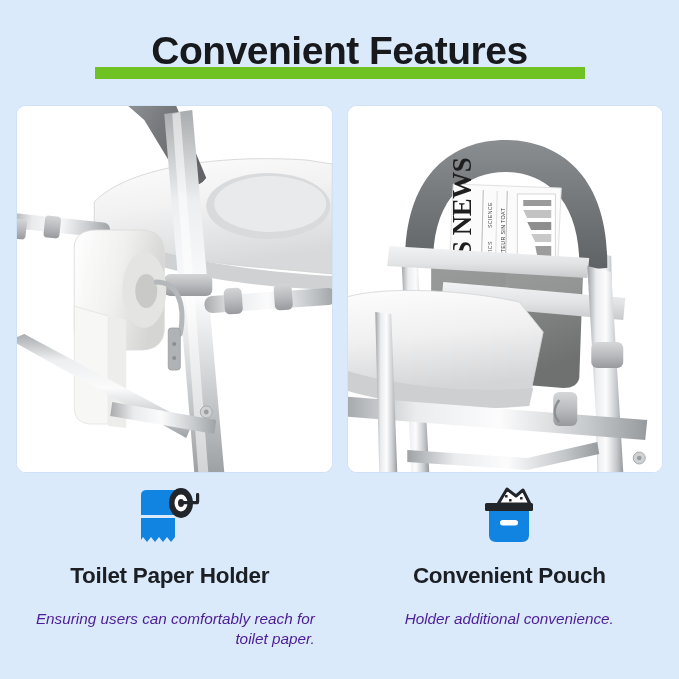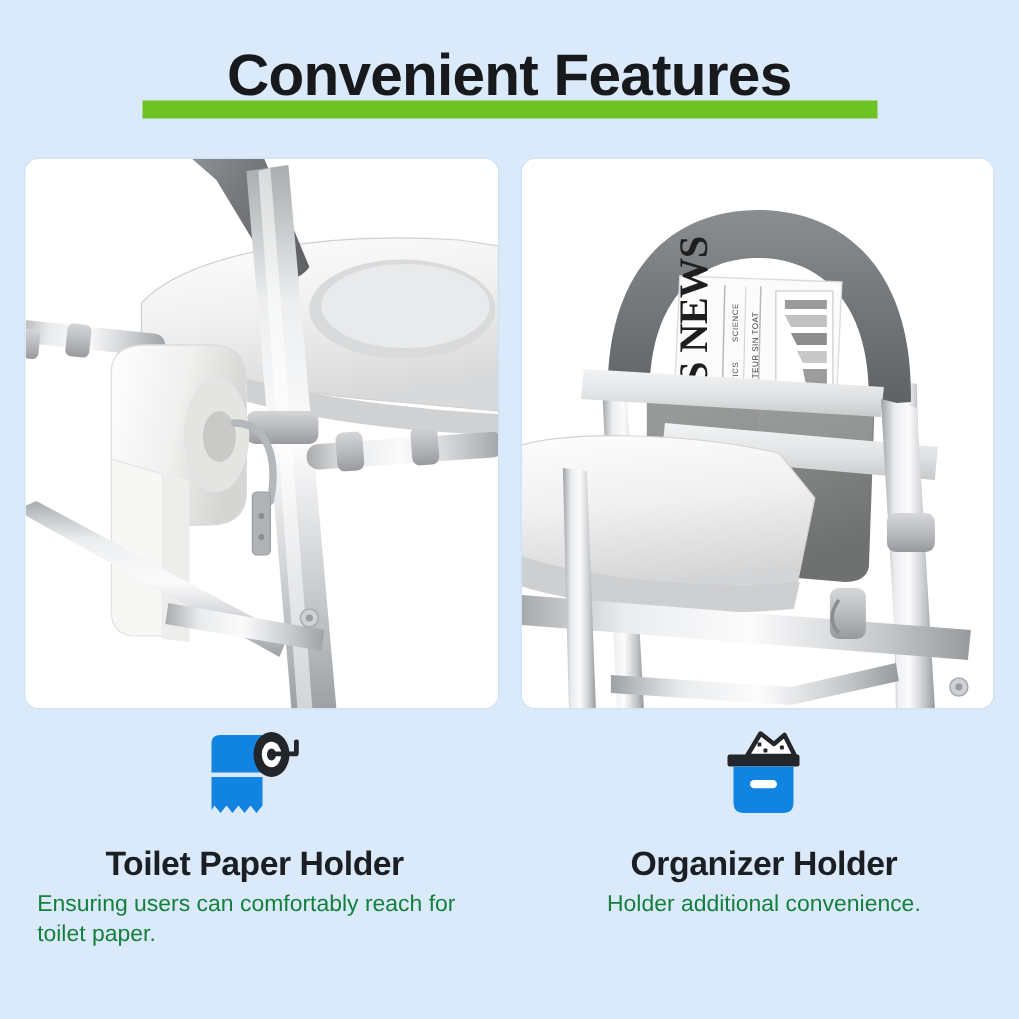--- a/index.html
+++ b/index.html
@@ -95,30 +95,31 @@
     align-items: center;
     justify-content: center;
     margin-bottom: 12px;
   }
   .feature-title {
     font-size: 22.5px;
     font-weight: 700;
     color: #1b1f24;
     letter-spacing: -0.3px;
     line-height: 1.1;
-    margin-bottom: 4px;
+    margin-bottom: 20px;
     text-align: center;
   }
   .feature-desc {
     font-size: 15.3px;
     font-weight: 400;
-    color: #15803d;
+    color: #4c1d95;
     line-height: 1.3;
-    text-align: left;
+    text-align: right;
     max-width: 290px;
+    font-style: italic;
   }
 </style>
 </head>
 <body>
 
 <div class="title-wrap">
   <div class="title-underline"></div>
   <h1 class="title">Convenient Features</h1>
 </div>
 
@@ -364,16 +365,16 @@
           <rect x="44" y="10" width="2.6" height="2.6" rx="0.6"></rect>
         </g>
 
         <rect x="9" y="16" width="48" height="8" rx="1.5" fill="#22262b"></rect>
 
         <path d="M13 24 L53 24 L53 48 Q53 55 46 55 L20 55 Q13 55 13 48 Z" fill="#1183e0"></path>
 
         <rect x="24" y="33" width="18" height="5.5" rx="2.75" fill="#ffffff"></rect>
       </svg>
     </div>
-    <div class="feature-title">Organizer Holder</div>
+    <div class="feature-title">Convenient Pouch</div>
     <div class="feature-desc">Holder additional convenience.</div>
   </div>
 </div>
 
 </body></html>

